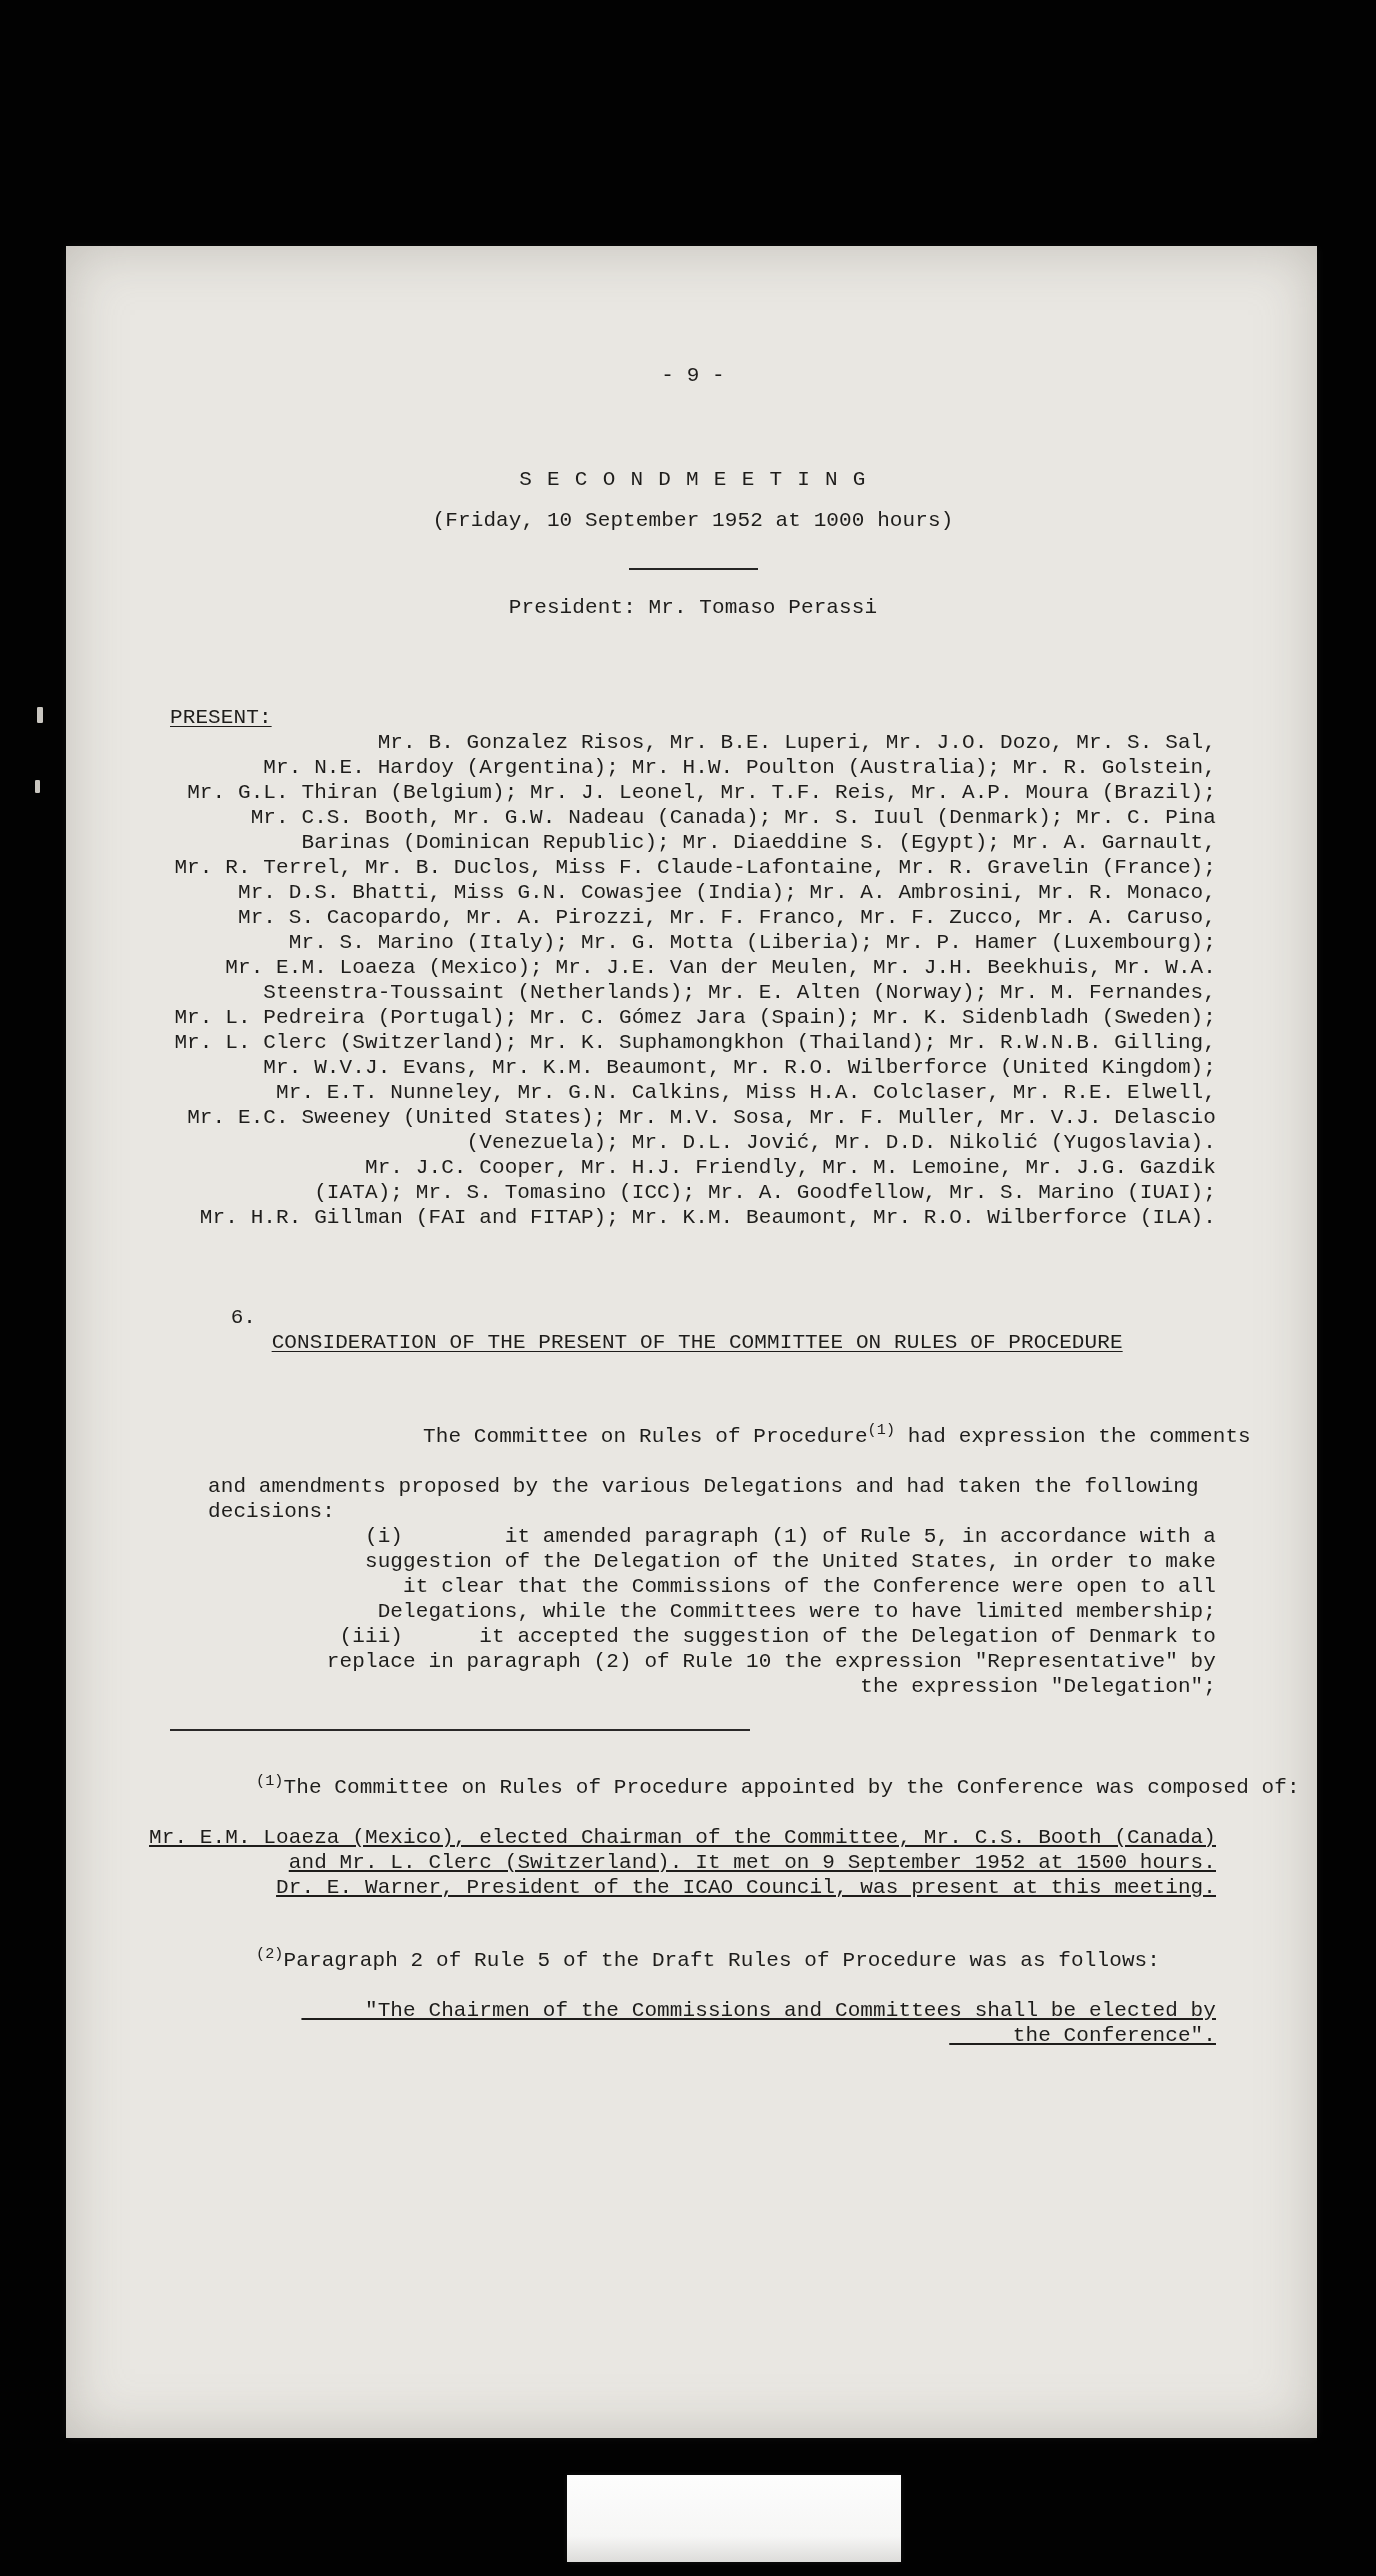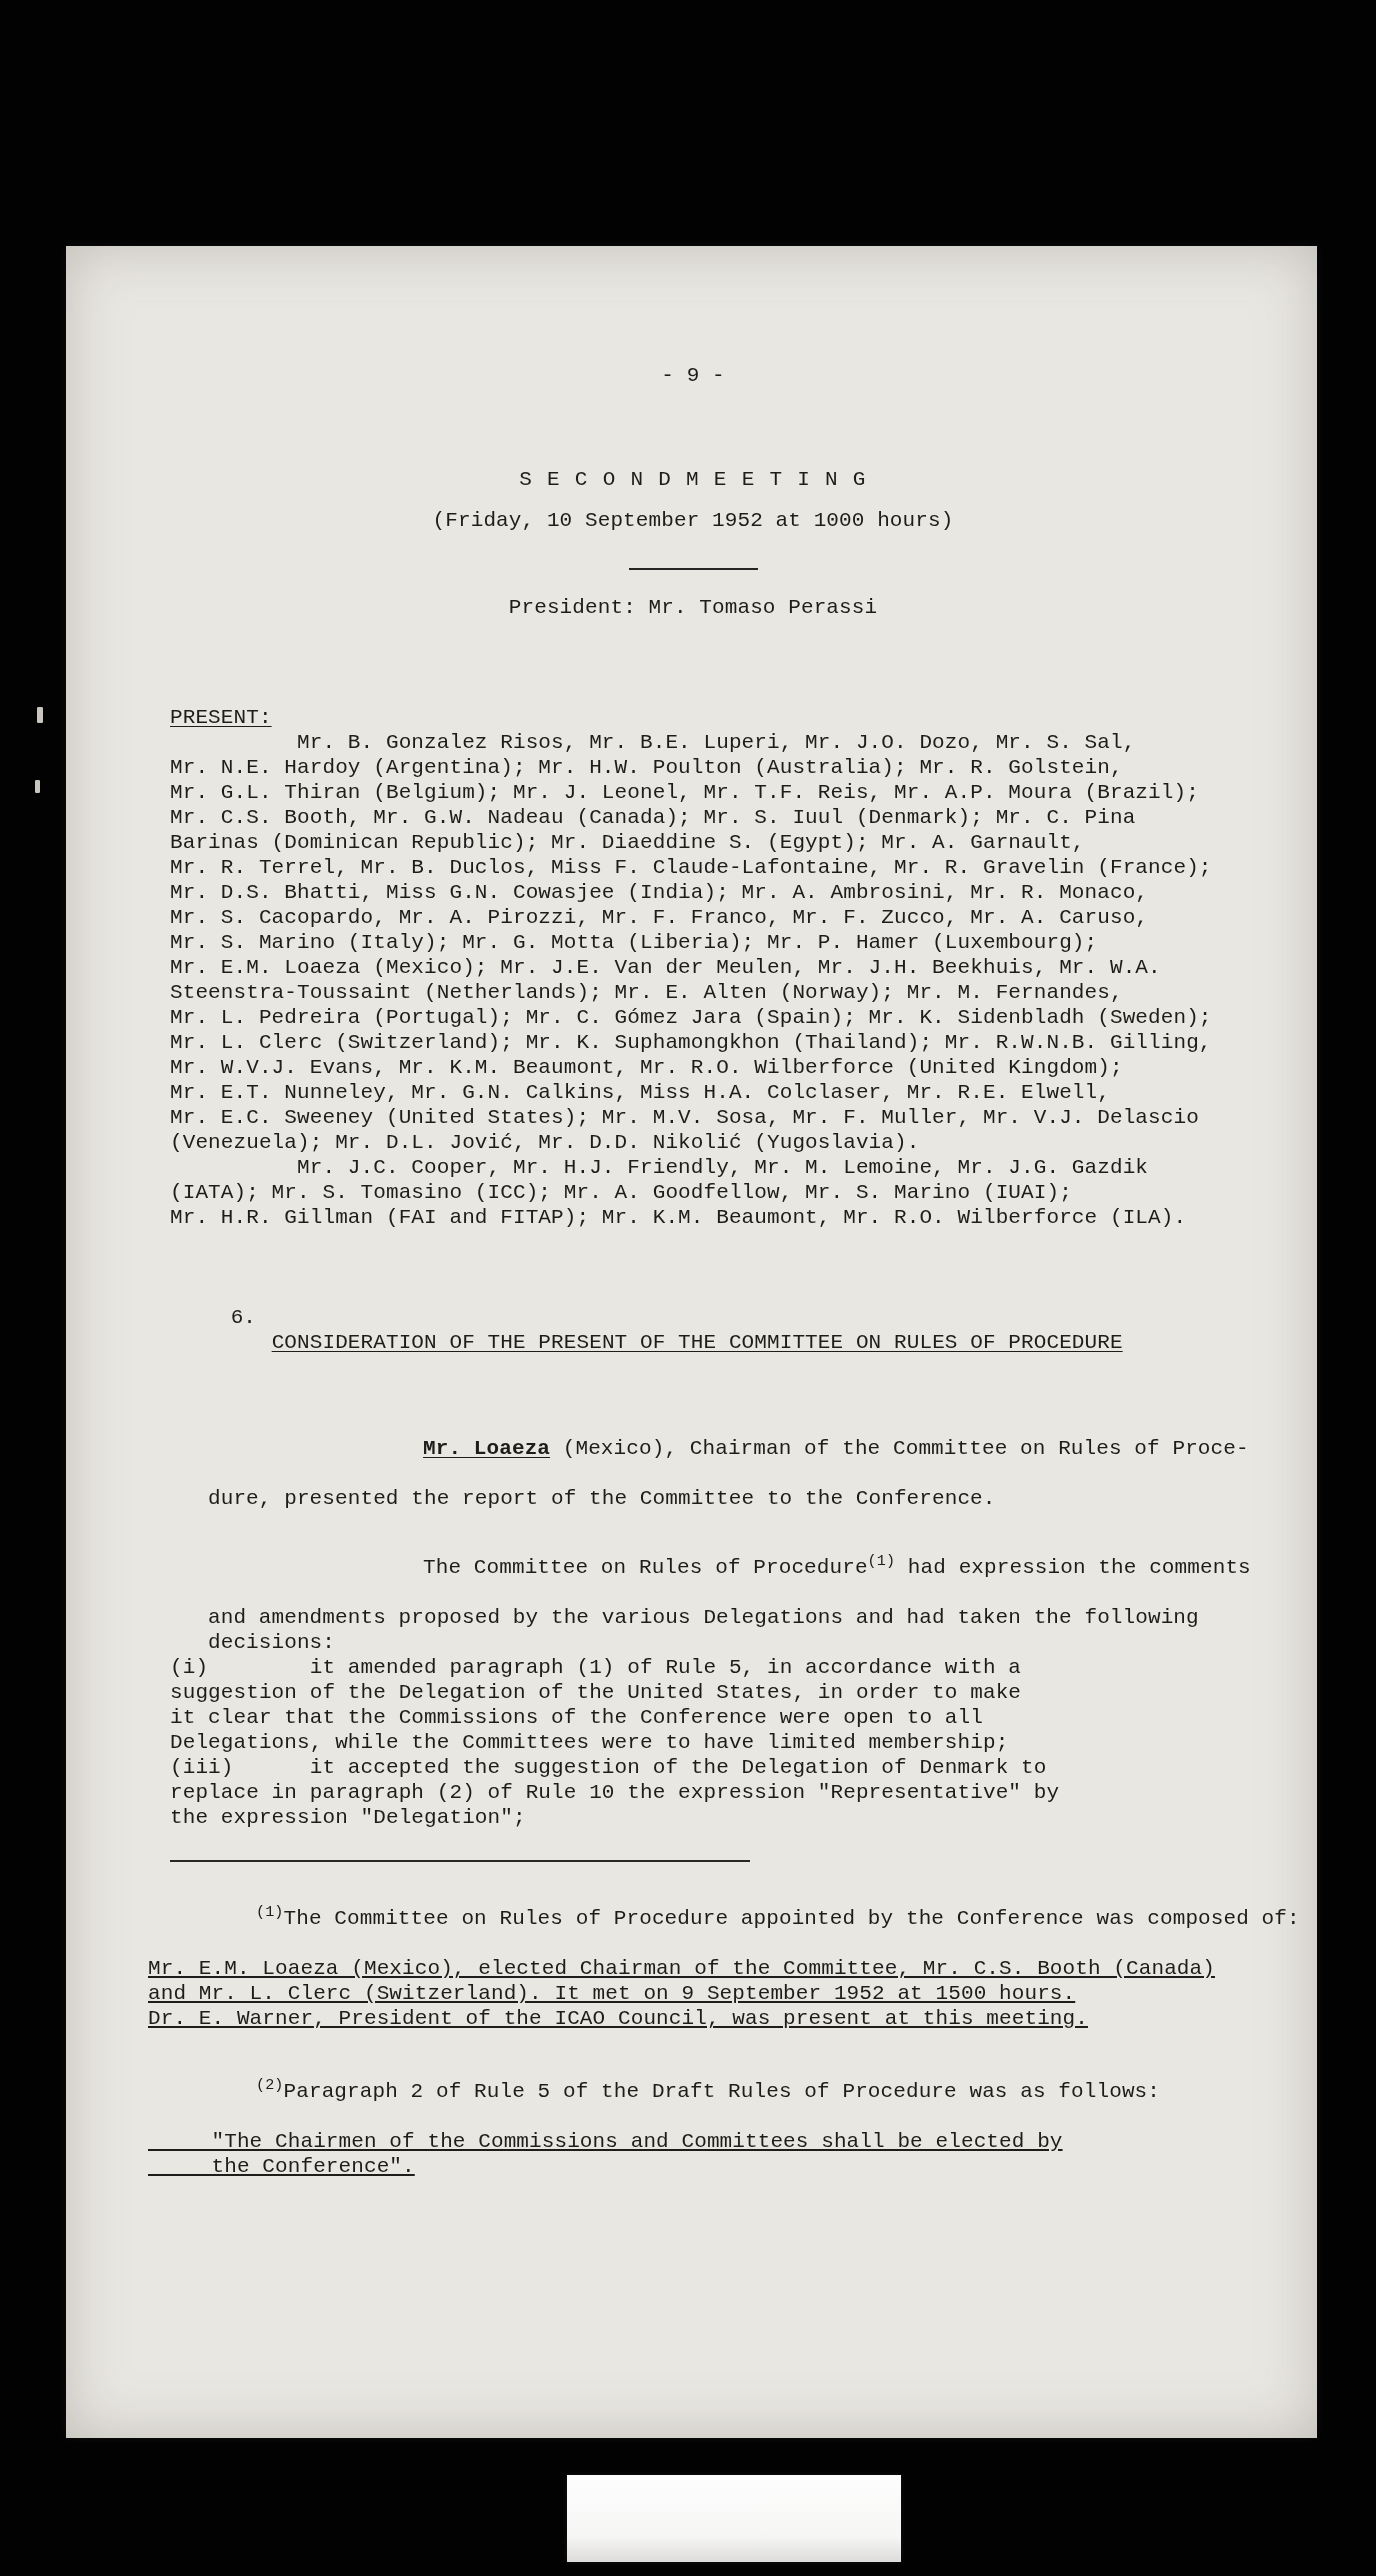--- a/index.html
+++ b/index.html
@@ -33,20 +33,21 @@
     font-size: 21px;
     line-height: 25px;
     letter-spacing: 0.1px;
   }
   .center { text-align: center; }
   pre.lines {
     margin: 0;
     font: inherit;
     white-space: pre;
     letter-spacing: inherit;
+    text-align: right;
   }
   .line { white-space: pre; }
   .underline {
     text-decoration: underline;
     text-underline-offset: 3.2px;
     text-decoration-thickness: 1.3px;
   }
   .page-number { margin-bottom: 79px; }
   .title { letter-spacing: 1.3px; }
   .subtitle { margin-top: 15.8px; }
@@ -147,26 +148,20 @@
 
       <pre class="lines organizations">          Mr. J.C. Cooper, Mr. H.J. Friendly, Mr. M. Lemoine, Mr. J.G. Gazdik
 (IATA); Mr. S. Tomasino (ICC); Mr. A. Goodfellow, Mr. S. Marino (IUAI);
 Mr. H.R. Gillman (FAI and FITAP); Mr. K.M. Beaumont, Mr. R.O. Wilberforce (ILA).</pre>
 
       <div class="h6-row">
         <span class="h6-num">6.</span>
         <span class="underline">CONSIDERATION OF THE PRESENT OF THE COMMITTEE ON RULES OF PROCEDURE</span>
       </div>
 
-      <div class="para para1">
-        <div class="line fl-indent">
-          <span class="underline speaker">Mr. Loaeza</span><span> (Mexico), Chairman of the Committee on Rules of Proce-</span>
-        </div>
-        <div class="line">dure, presented the report of the Committee to the Conference.</div>
-      </div>
 
       <div class="para para2">
         <div class="line fl-indent">
           <span>The Committee on Rules of Procedure</span><span class="sup">(1)</span><span> had expression the comments</span>
         </div>
         <div class="line">and amendments proposed by the various Delegations and had taken the following</div>
         <div class="line">decisions:</div>
       </div>
 
       <pre class="lines decision">(i)        it amended paragraph (1) of Rule 5, in accordance with a

